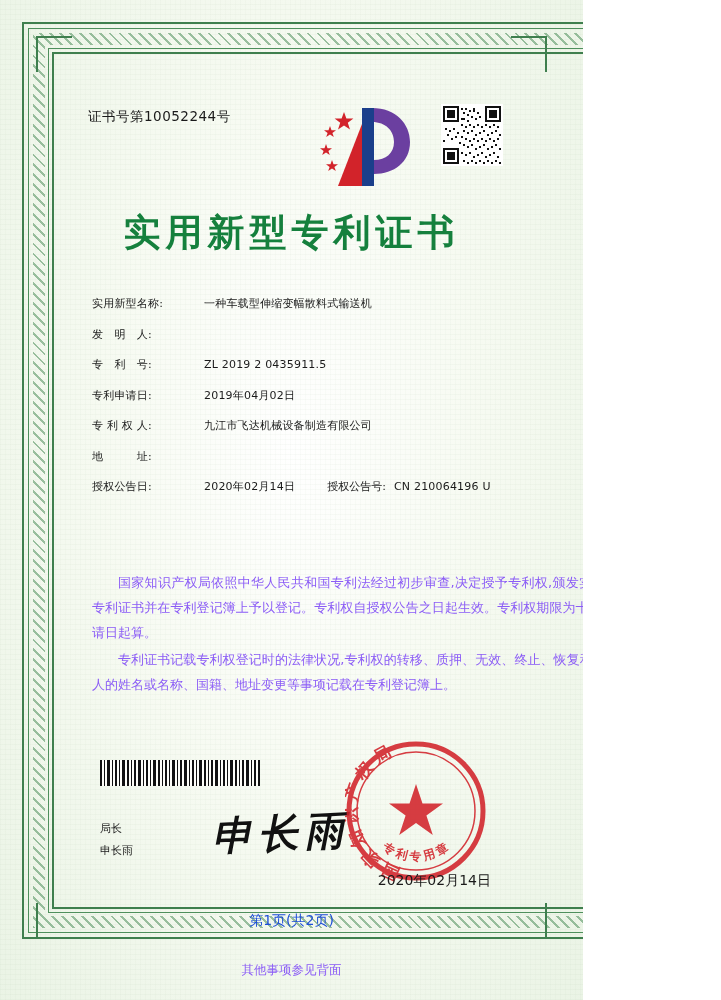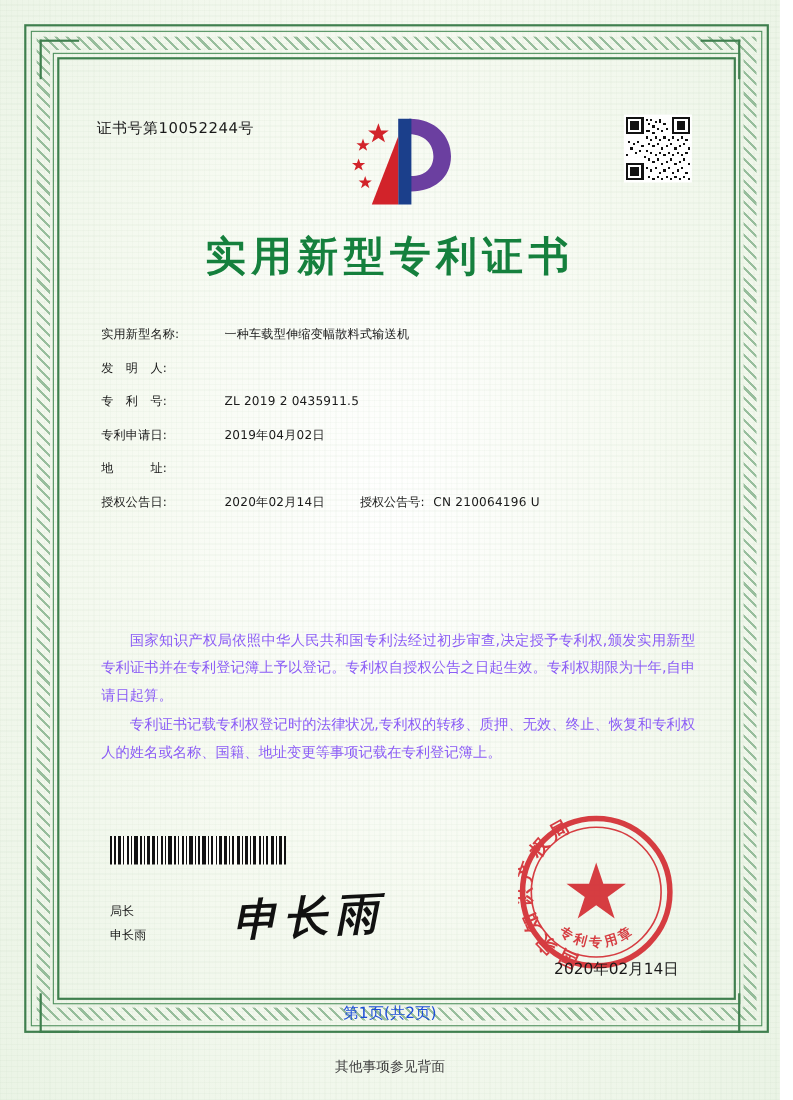--- a/index.html
+++ b/index.html
@@ -10,21 +10,21 @@
   body {
     width: 721px;
     height: 1000px;
     font-family: "Liberation Sans", sans-serif;
     overflow: hidden;
   }
 
   
   .page {
     position: relative;
-    width: 709px;
+    width: 583px;
     height: 1000px;
     background: #fdfdf8;
     overflow: hidden;
   }
 
   
   .paper-tint {
     position: absolute;
     left: 0; top: 0; right: 0; bottom: 0;
     background:
@@ -224,21 +224,21 @@
     font-family: "DejaVu Sans", sans-serif;
     font-size: 14px;
     color: #1d4ed8;
   }
   .footnote {
     position: absolute;
     left: 0; right: 0; top: 962px;
     text-align: center;
     font-family: "DejaVu Sans", sans-serif;
     font-size: 12.5px;
-    color: #404040;
+    color: #8b5cf6;
   }
 </style>
 </head>
 <body>
 
 <div class="page">
 
   <div class="paper-tint"></div>
   <div class="paper-noise"></div>
 
@@ -390,20 +390,24 @@
     <div class="field">
       <span class="lbl">专　利　号:</span>
       <span class="val">ZL 2019 2 0435911.5</span>
     </div>
 
     <div class="field">
       <span class="lbl">专利申请日:</span>
       <span class="val">2019年04月02日</span>
     </div>
 
+    <div class="field">
+      <span class="lbl">专 利 权 人:</span>
+      <span class="val">九江市飞达机械设备制造有限公司</span>
+    </div>
 
     <div class="field">
       <span class="lbl">地　　　址:</span>
     </div>
 
     <div class="field two">
       <span class="lbl">授权公告日:</span>
       <span class="val">2020年02月14日</span>
       <span class="lbl2">授权公告号:</span>
       <span class="val">CN 210064196 U</span>

